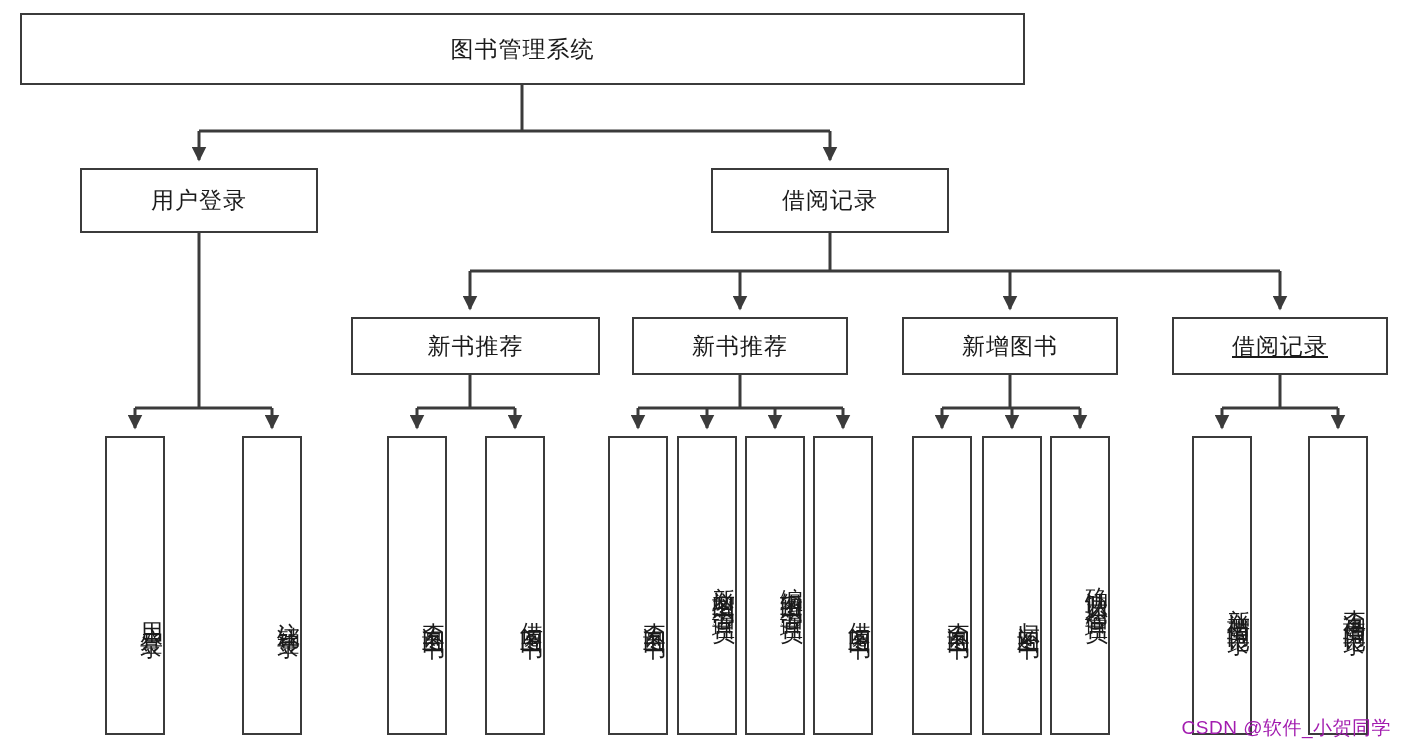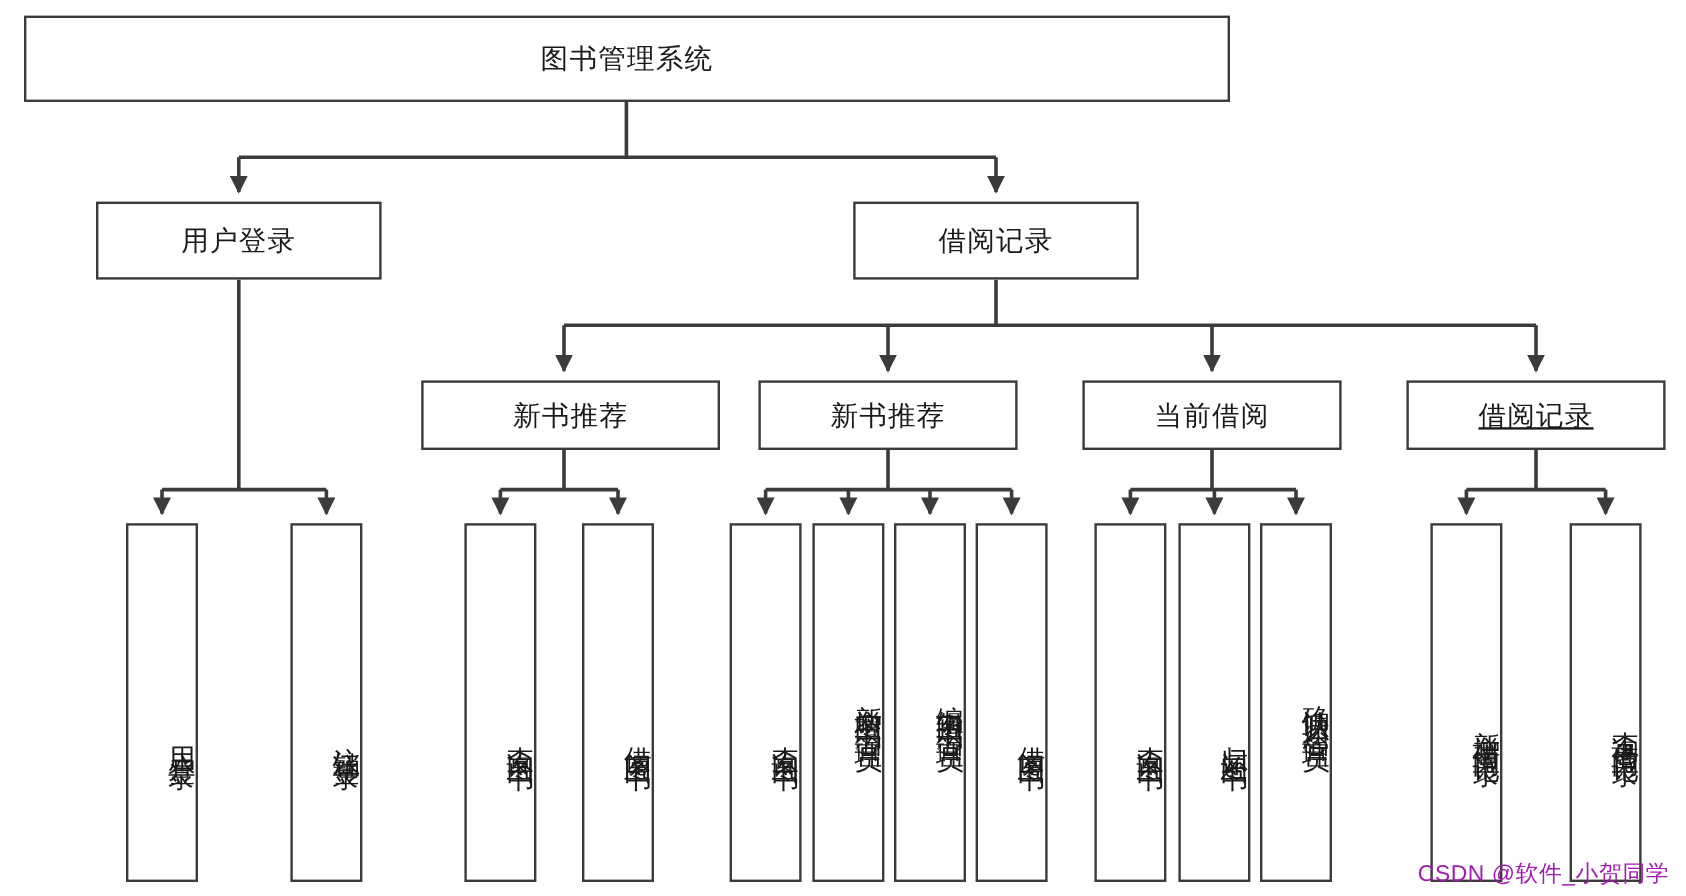--- a/index.html
+++ b/index.html
@@ -129,21 +129,21 @@
     </g>
   </svg>
 
   <div class="node horiz" style="left:20px; top:13px; width:1005px; height:72px;">图书管理系统</div>
 
   <div class="node horiz" style="left:80px; top:168px; width:238px; height:65px;">用户登录</div>
   <div class="node horiz" style="left:711px; top:168px; width:238px; height:65px;">借阅记录</div>
 
   <div class="node horiz" style="left:351px; top:317px; width:249px; height:58px;">新书推荐</div>
   <div class="node horiz" style="left:632px; top:317px; width:216px; height:58px;">新书推荐</div>
-  <div class="node horiz" style="left:902px; top:317px; width:216px; height:58px;">当前借阅</div>
+  <div class="node horiz" style="left:902px; top:317px; width:216px; height:58px;">新增图书</div>
   <div class="node horiz" style="left:1172px; top:317px; width:216px; height:58px;text-decoration:underline;">借阅记录</div>
 
   <div class="node vert short" style="left:105px; top:436px; width:60px; height:299px;">用户登录</div>
   <div class="node vert short" style="left:242px; top:436px; width:60px; height:299px;">注销登录</div>
 
   <div class="node vert short" style="left:387px; top:436px; width:60px; height:299px;">查询图书</div>
   <div class="node vert short" style="left:485px; top:436px; width:60px; height:299px;">借阅图书</div>
 
   <div class="node vert short" style="left:608px; top:436px; width:60px; height:299px;">查询图书</div>
   <div class="node vert tall" style="left:677px; top:436px; width:60px; height:299px;">新增图书（管理员）</div>

